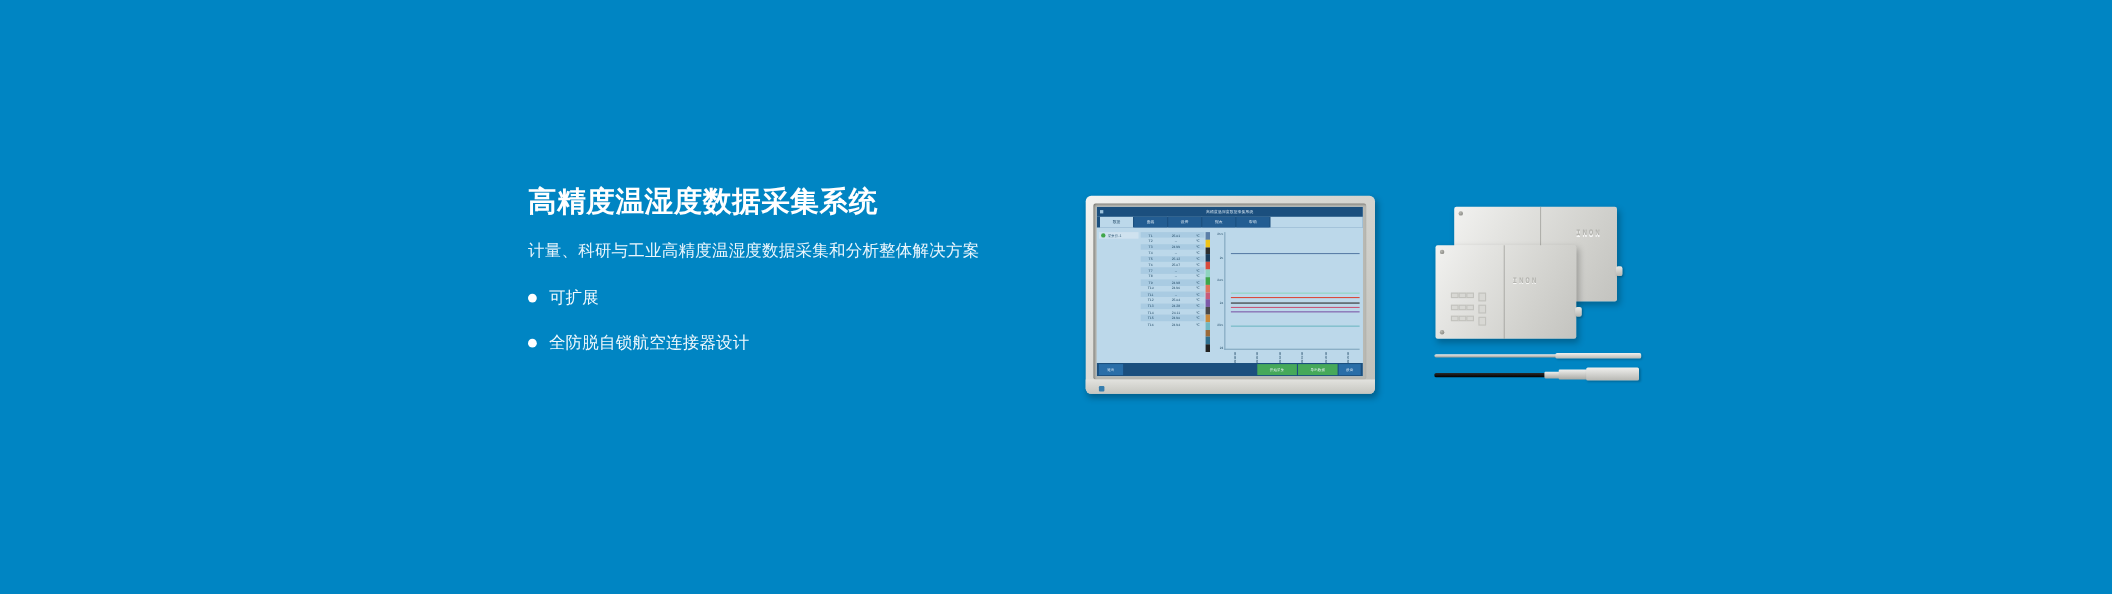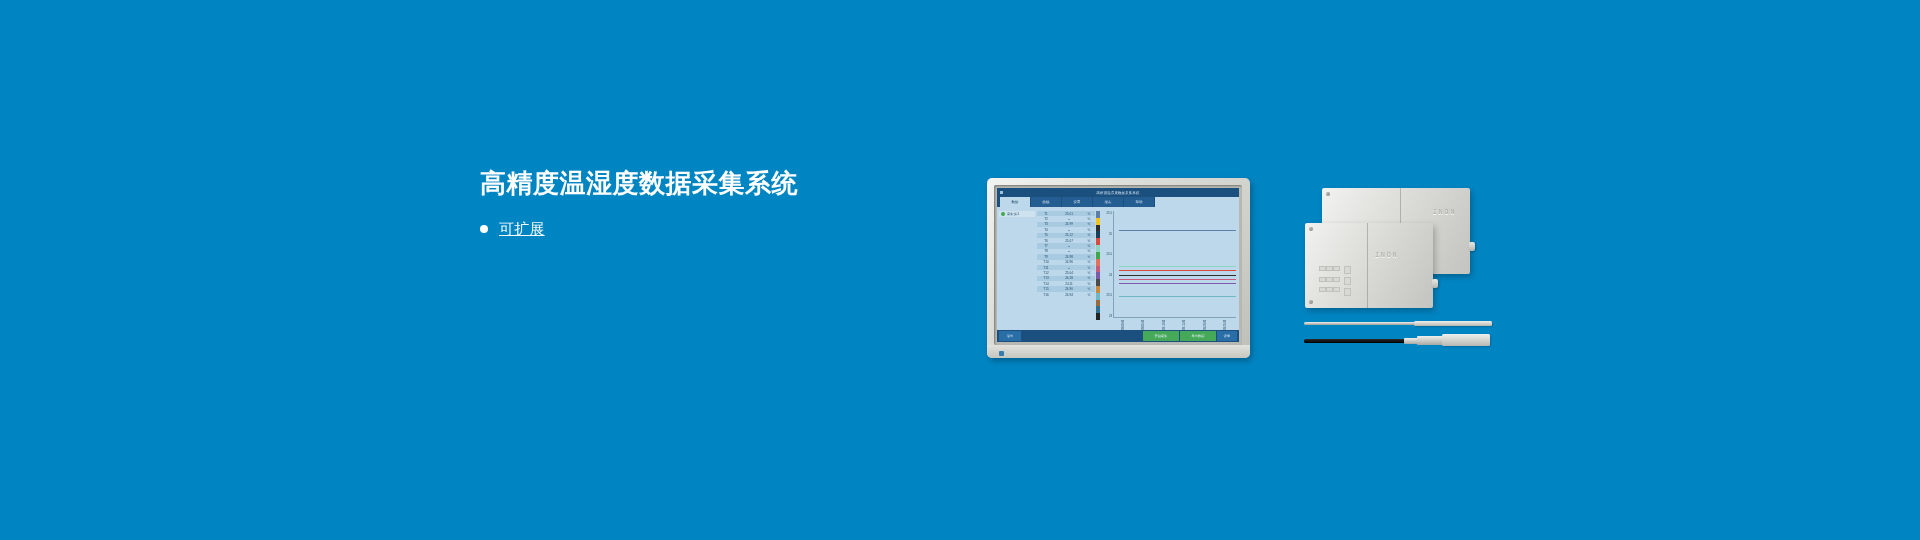--- a/index.html
+++ b/index.html
@@ -19,21 +19,20 @@
   }
   .copy .subtitle{
     font-size:15px;font-weight:normal;line-height:22px;color:#eaf6fd;
     margin:0 0 20px 0;white-space:nowrap;letter-spacing:.2px;
   }
   .bullets{list-style:none;margin:0;padding:0;}
   .bullets li{
     display:flex;align-items:center;gap:11px;
     font-size:15px;line-height:22px;color:#f2fafe;margin-bottom:19px;
     letter-spacing:.2px;
-    text-decoration:underline;
   }
   .bullets li .dot{
     width:8px;height:8px;border-radius:50%;background:#ffffff;
     flex:0 0 8px;display:block;
   }
 
   
   #monitor{
     position:absolute;left:987px;top:178px;width:263px;height:180px;
   }
@@ -195,24 +194,29 @@
     background:linear-gradient(180deg,#efefed,#a9a9a4);
   }
 </style>
 </head>
 <body>
 
 <div id="stage">
 
   <div class="copy">
     <div class="title">高精度温湿度数据采集系统</div>
+    <div class="subtitle">计量、科研与工业高精度温湿度数据采集和分析整体解决方案</div>
     <ul class="bullets">
       <li>
         <span class="dot"></span>
         <span>可扩展</span>
+      </li>
+      <li>
+        <span class="dot"></span>
+        <span>全防脱自锁航空连接器设计</span>
       </li>
     </ul>
   </div>
 
   <div id="monitor">
     <div class="mon-outer">
       <div class="mon-inner">
         <div class="screen">
 
           <div class="sw-titlebar">

